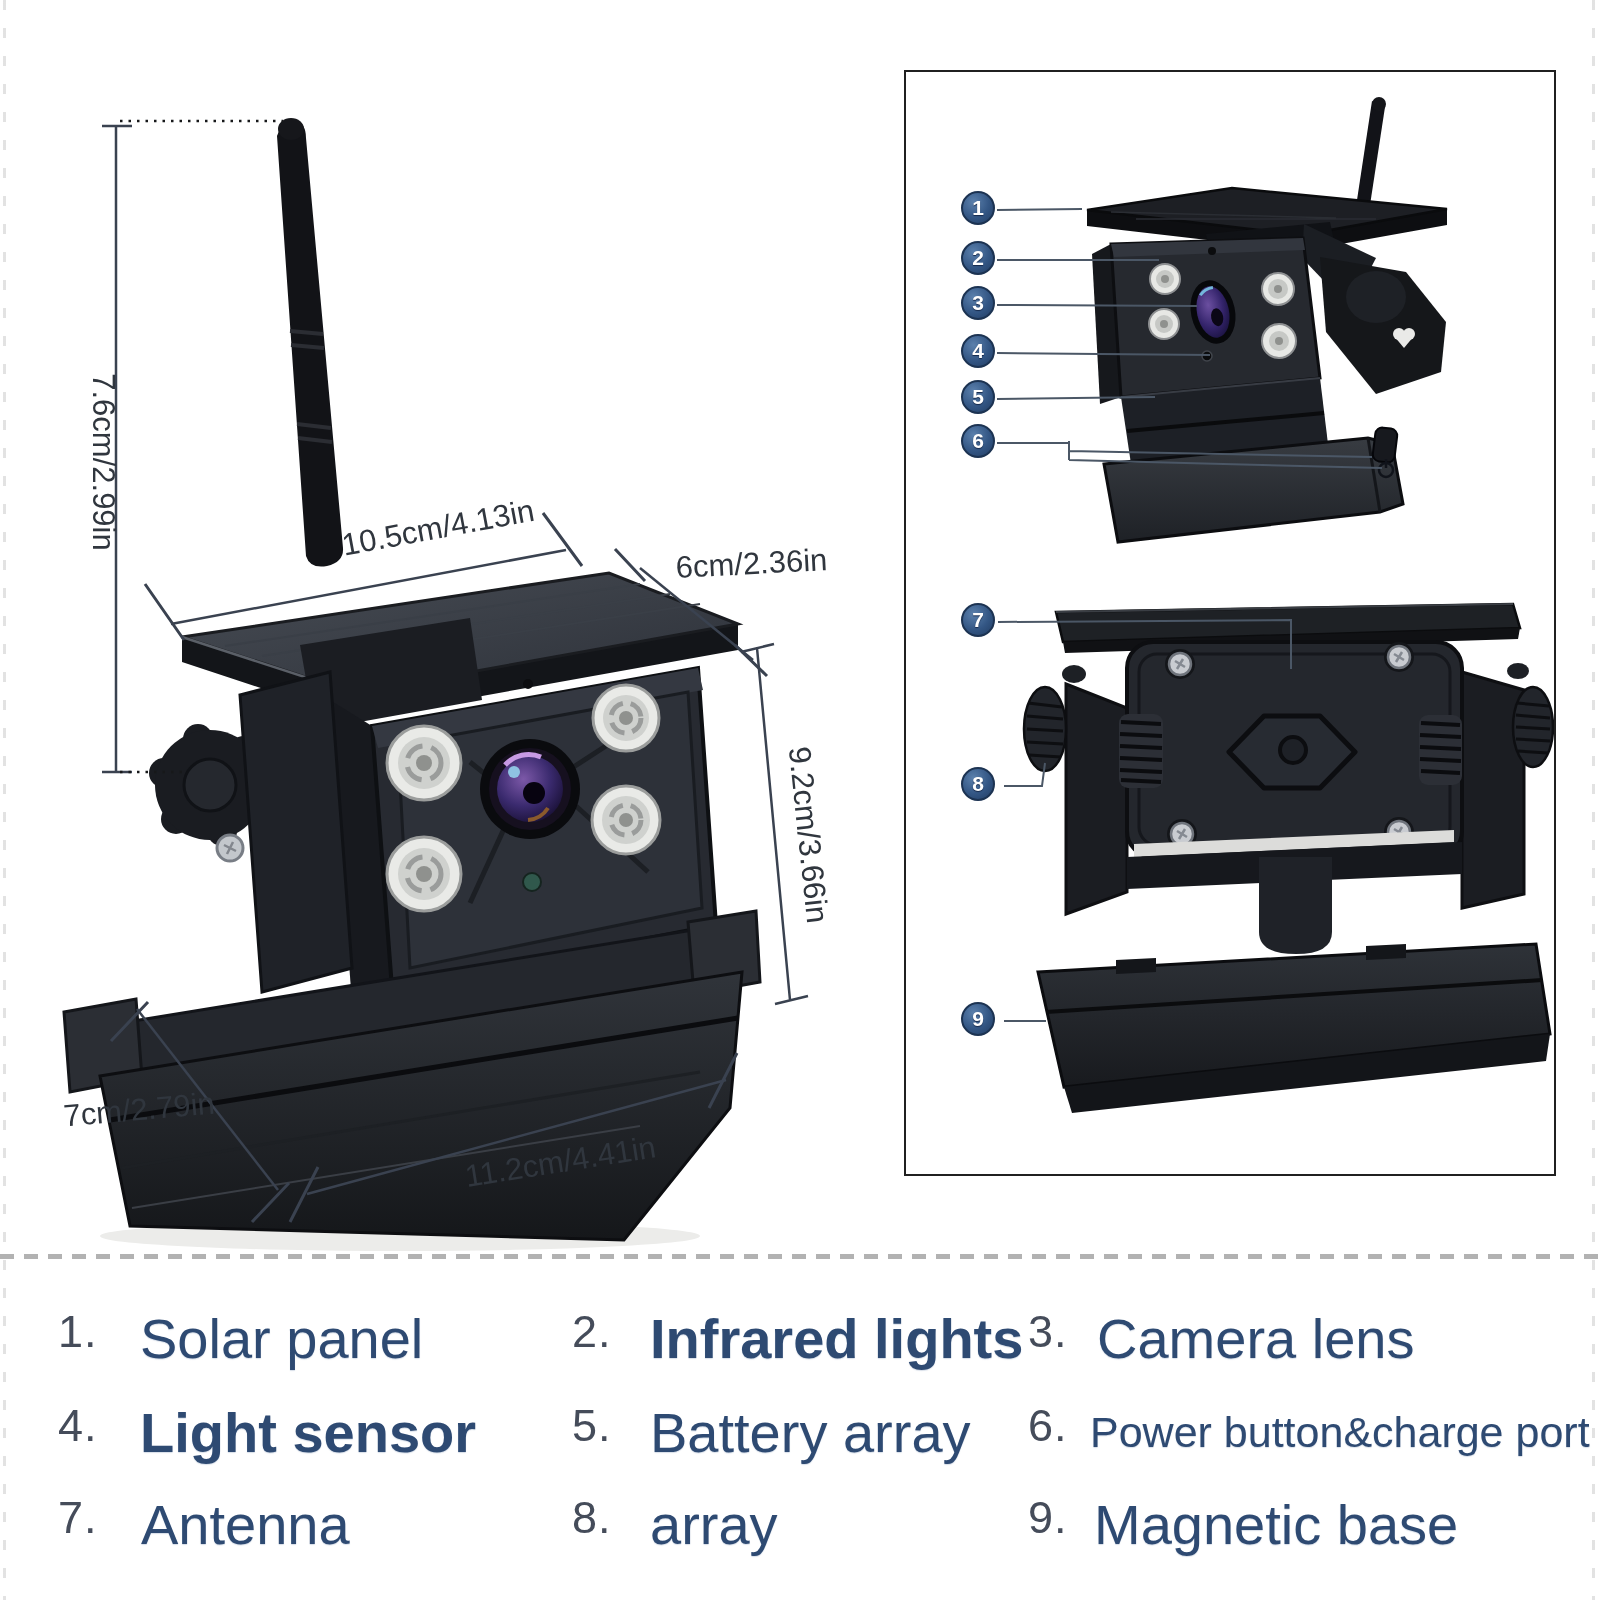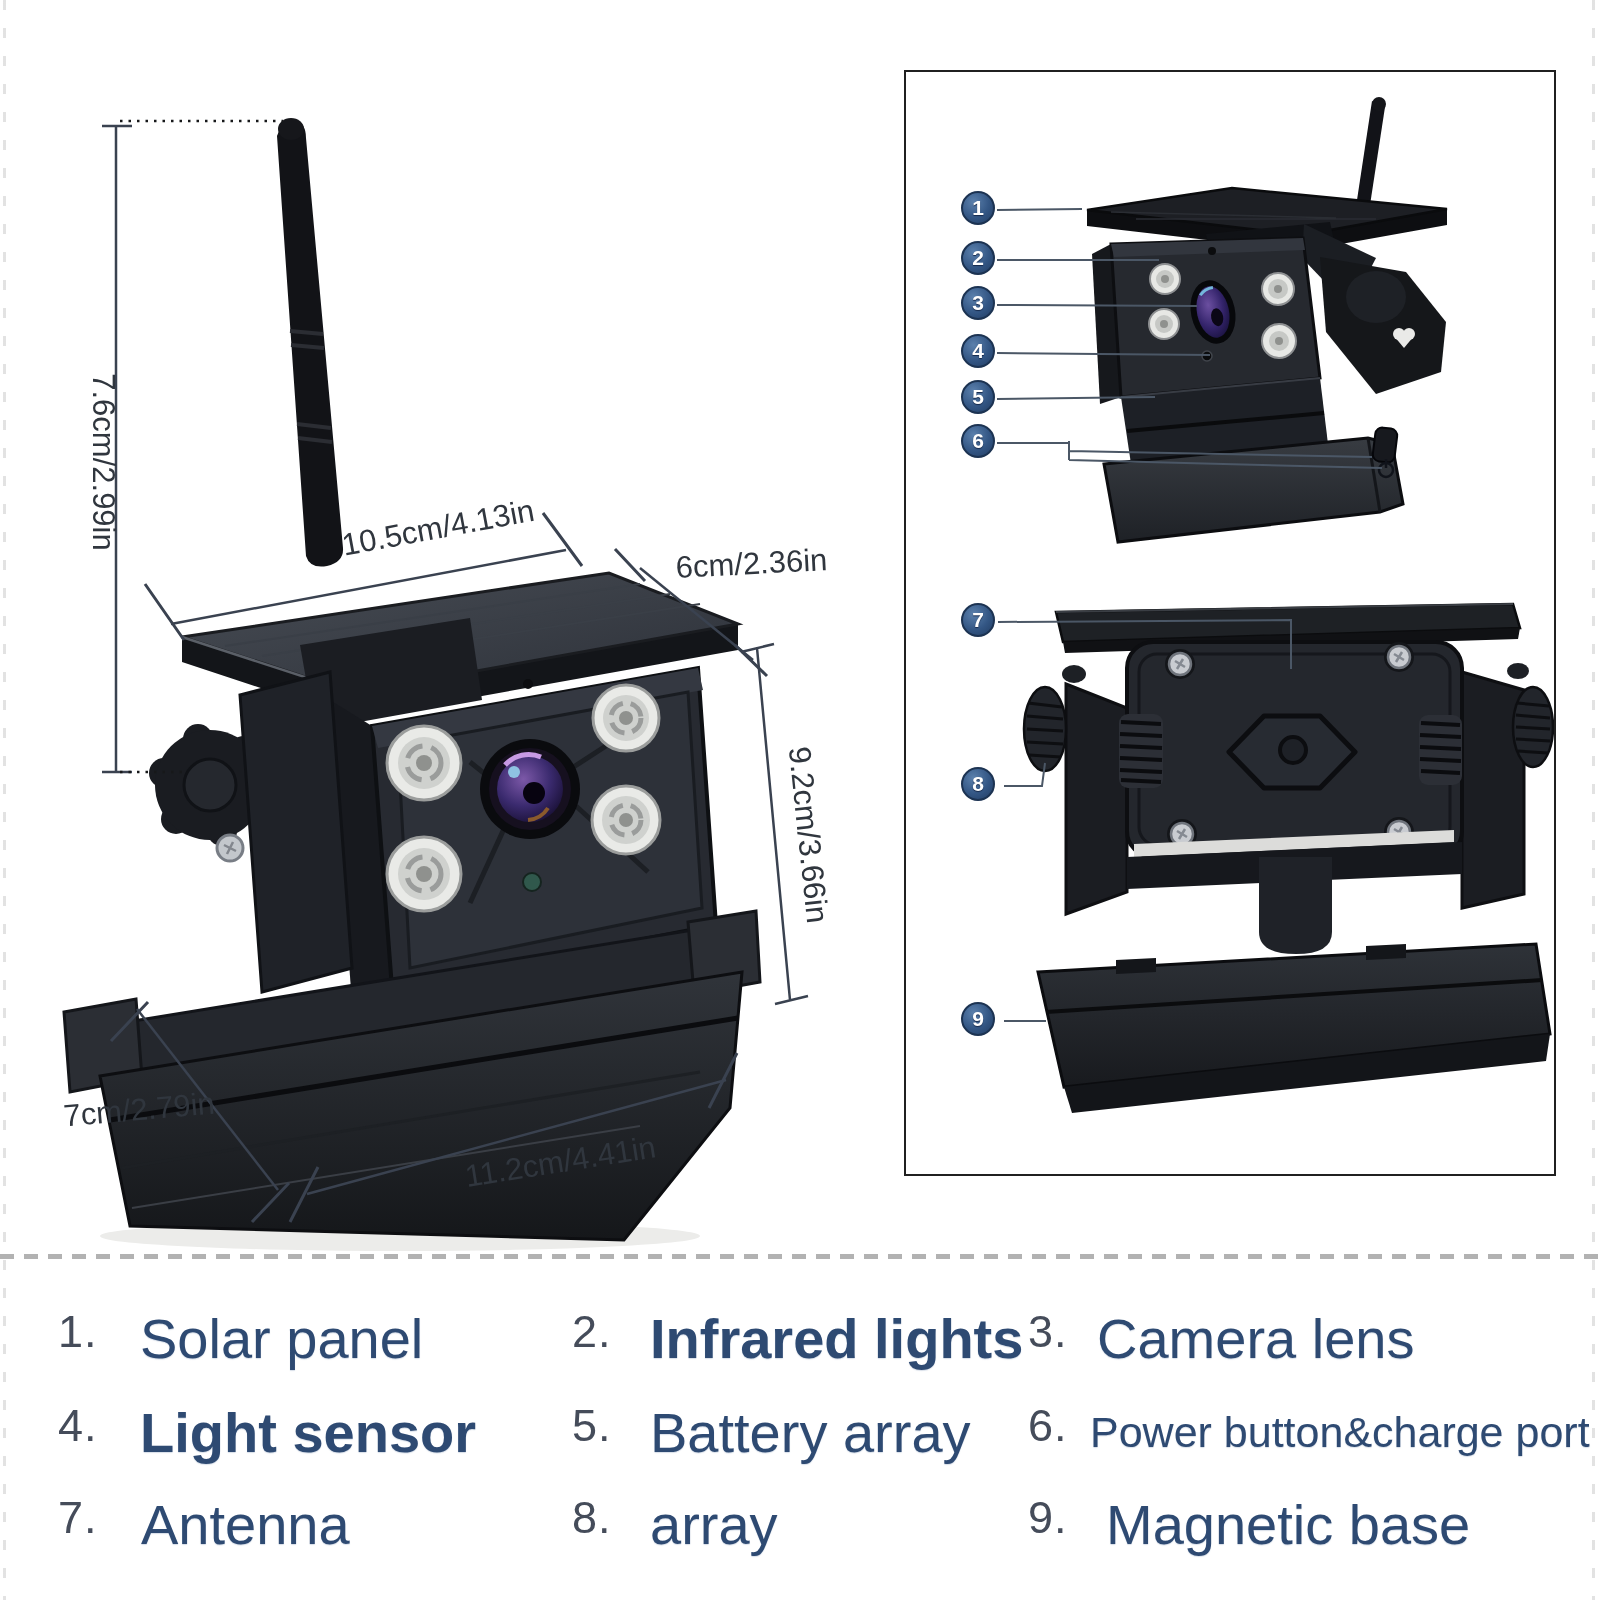--- a/index.html
+++ b/index.html
@@ -33,21 +33,21 @@
   .lg-label{font-size:56px;color:#2e4a72;text-shadow:0 1px 1px rgba(140,160,190,.35);}
   .r1{top:1306px;} .r2{top:1400px;} .r3{top:1492px;}
   #lg-n1{left:58px;} #lg-l1{left:140px;}
   #lg-n2{left:572px;} #lg-l2{left:650px;font-weight:bold;}
   #lg-n3{left:1028px;} #lg-l3{left:1097px;}
   #lg-n4{left:58px;} #lg-l4{left:140px;font-weight:bold;}
   #lg-n5{left:572px;} #lg-l5{left:650px;text-align:right;}
   #lg-n6{left:1028px;} #lg-l6{left:1090px;top:1408px;font-size:43px;}
   #lg-n7{left:58px;} #lg-l7{left:141px;}
   #lg-n8{left:572px;} #lg-l8{left:650px;}
-  #lg-n9{left:1028px;} #lg-l9{left:1094px;margin-left:12px;}
+  #lg-n9{left:1028px;} #lg-l9{left:1094px;}
 
   .dim-text{font-size:31px;fill:#30363e;}
 </style>
 </head>
 <body>
 
 <div id="page">
 
   <svg style="position:absolute;left:0;top:0;" width="880" height="1260" viewBox="0 0 880 1260">
     <defs>

